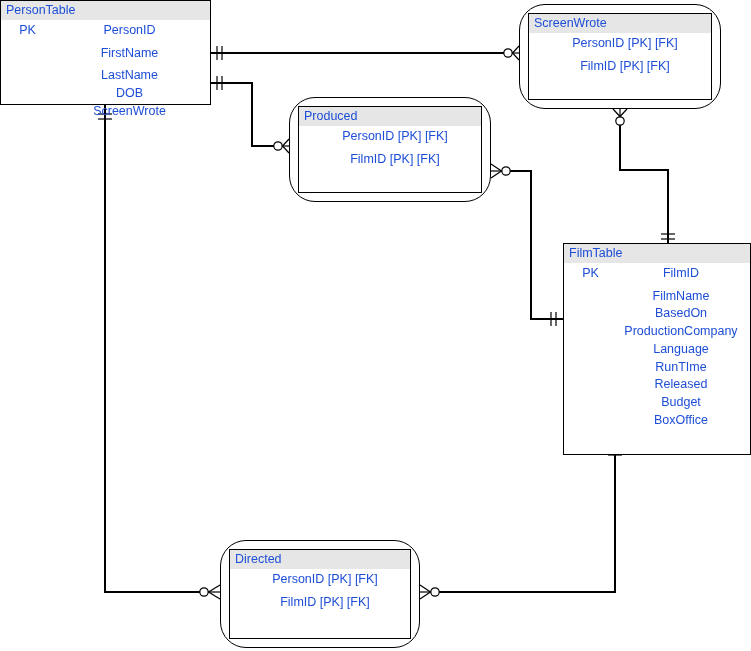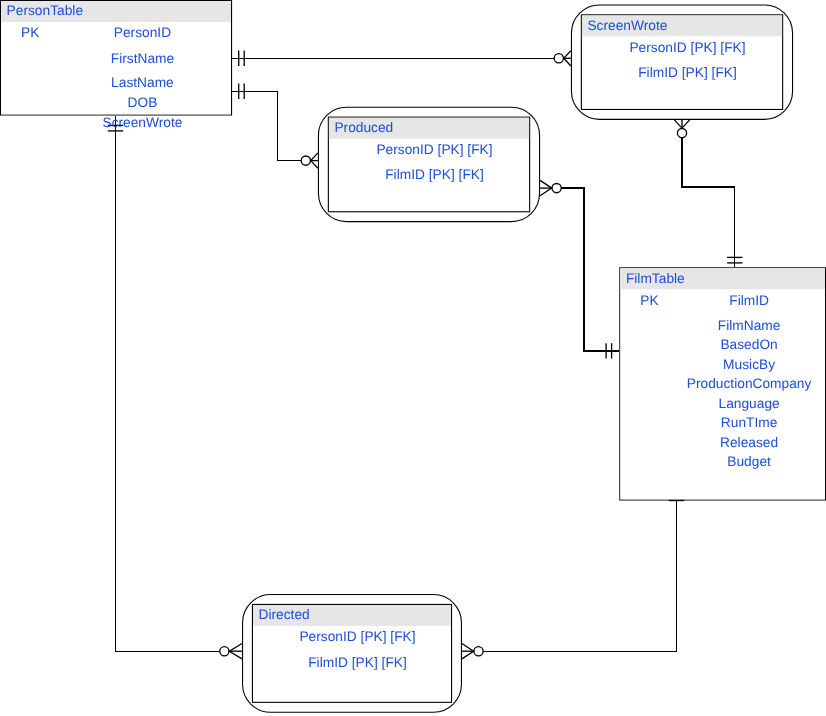--- a/index.html
+++ b/index.html
@@ -233,44 +233,44 @@
         <div class="attr-row spaced">
           <span class="attr-key"></span>
           <span class="attr-name">FilmName</span>
         </div>
         <div class="attr-row">
           <span class="attr-key"></span>
           <span class="attr-name">BasedOn</span>
         </div>
         <div class="attr-row">
           <span class="attr-key"></span>
-          <span class="attr-name">MusicBy</span>
-        </div>
-        <div class="attr-row">
-          <span class="attr-key"></span>
           <span class="attr-name">ProductionCompany</span>
         </div>
         <div class="attr-row">
           <span class="attr-key"></span>
         </div>
         <div class="attr-row">
           <span class="attr-key"></span>
           <span class="attr-name">Language</span>
         </div>
         <div class="attr-row">
           <span class="attr-key"></span>
           <span class="attr-name">RunTIme</span>
         </div>
         <div class="attr-row">
           <span class="attr-key"></span>
           <span class="attr-name">Released</span>
         </div>
         <div class="attr-row">
           <span class="attr-key"></span>
           <span class="attr-name">Budget</span>
+        </div>
+        <div class="attr-row">
+          <span class="attr-key"></span>
+          <span class="attr-name">BoxOffice</span>
         </div>
       </div>
     </div>
   </div>
 
   <div class="entity framed" style="left:220px; top:540px; width:200px; height:108px;">
     <div class="entity-inner">
       <div class="ent-title">Directed</div>
       <div class="ent-body">
         <div class="attr-row simple">

